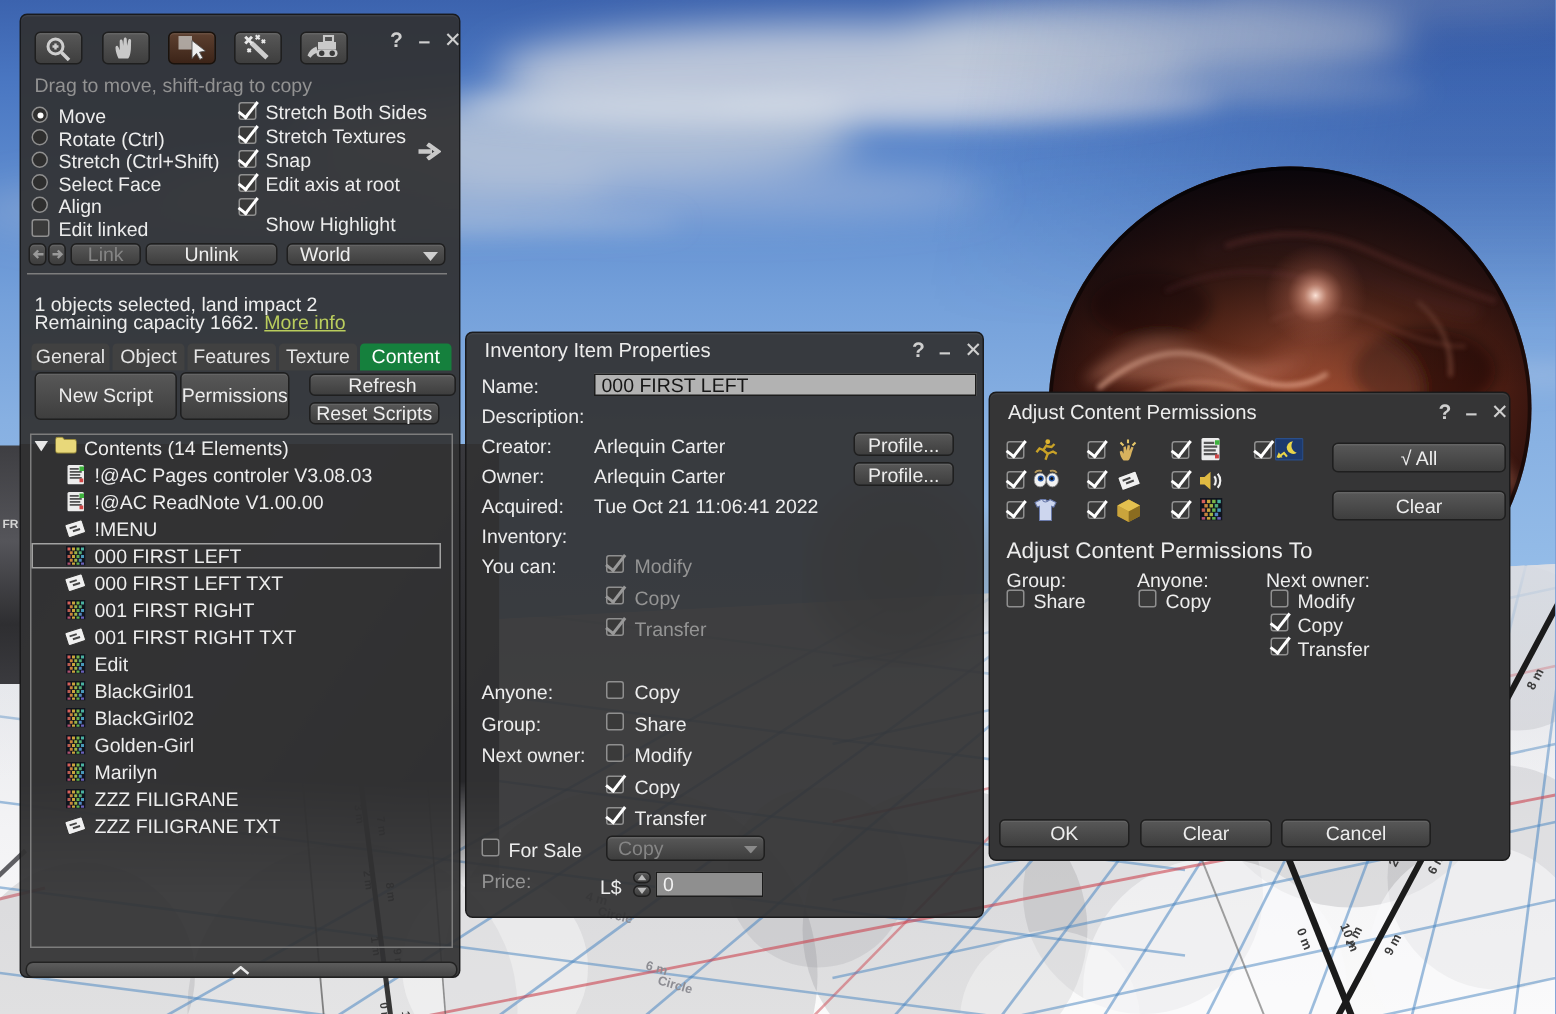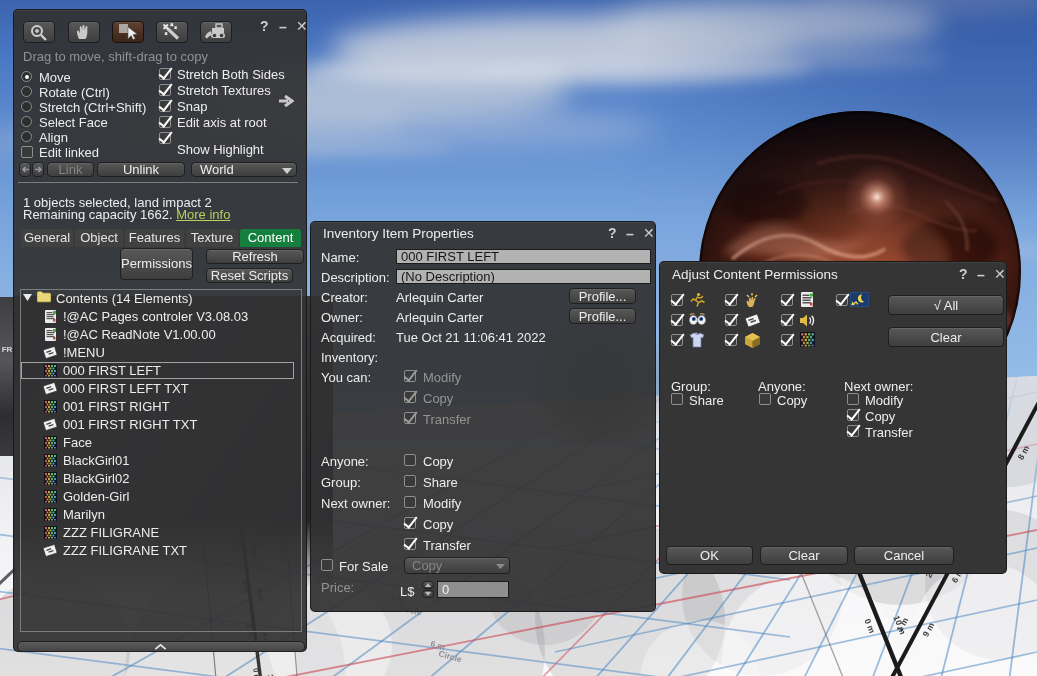--- a/index.html
+++ b/index.html
@@ -326,20 +326,21 @@
  <div class="sep" style="left:4px;top:172px;width:280px"></div>
  <div class="lab" style="left:9px;top:185px">1 objects selected, land impact 2</div>
  <div class="lab" style="left:9px;top:197px">Remaining capacity 1662. <span style="color:#bacd5d;text-decoration:underline">More info</span></div>
 
  <div class="tab" style="left:7px;width:52px">General</div>
  <div class="tab" style="left:61px;width:48px">Object</div>
  <div class="tab" style="left:111px;width:59px">Features</div>
  <div class="tab" style="left:172px;width:52px">Texture</div>
  <div class="tab act" style="left:226px;width:61px">Content</div>
 
+ <div class="btn" style="left:9px;top:238px;width:95px;height:32px;line-height:30px">New Script</div>
  <div class="btn" style="left:106px;top:238px;width:73px;height:32px;line-height:30px">Permissions</div>
  <div class="btn" style="left:192px;top:239px;width:98px;height:15px;line-height:14px">Refresh</div>
  <div class="btn" style="left:192px;top:258px;width:87px;height:15px;line-height:14px">Reset Scripts</div>
 
  <div class="abs" style="left:6px;top:279px;width:282px;height:343px;border:1px solid #7d7d7d"></div>
  <svg class="ic" style="left:9px;top:284px" width="9" height="7" viewBox="0 0 9 7">
         <path d="M0 0h9L4.5 7z" fill="#e8e8e8"></path>
       </svg>
  <svg class="ic" style="left:23px;top:281px" width="14" height="12" viewBox="0 0 14 12">
         <path d="M0 2q0-1.5 1.5-1.5h3L6 2h6.5Q14 2 14 3.5v6q0 1.5-1.5 1.5h-11Q0 11 0 9.5z" fill="#e8d87a" stroke="#9a8c3a" stroke-width=".7"></path>
@@ -456,21 +457,21 @@
           <rect x="10" y="6" width="2" height="2" fill="#4898b8"></rect>
           <rect x="2.5" y="8.5" width="2" height="2" fill="#c8843c"></rect>
           <rect x="5.5" y="8.5" width="2" height="2" fill="#a0b445"></rect>
           <rect x="8.5" y="8.5" width="2" height="2" fill="#5088c0"></rect>
           <rect x="1" y="11" width="2" height="1.5" fill="#b05070"></rect>
           <rect x="4" y="11" width="2" height="1.5" fill="#caa43c"></rect>
           <rect x="7" y="11" width="2" height="1.5" fill="#62b050"></rect>
           <rect x="10" y="11" width="2" height="1.5" fill="#6a60b8"></rect>
         </g>
       </svg>
- <div class="lab" style="left:49px;top:425px">Face</div>
+ <div class="lab" style="left:49px;top:425px">Edit</div>
  <svg class="ic" style="left:30px;top:444px" width="13" height="13" viewBox="0 0 13 13">
         <rect width="13" height="13" fill="#10141e"></rect>
         <g>
           <rect x="1" y="1" width="2" height="2" fill="#d8605a"></rect>
           <rect x="4" y="1" width="2" height="2" fill="#caa43c"></rect>
           <rect x="7" y="1" width="2" height="2" fill="#7ab648"></rect>
           <rect x="10" y="1" width="2" height="2" fill="#4ab0a0"></rect>
           <rect x="2.5" y="3.5" width="2" height="2" fill="#c8843c"></rect>
           <rect x="5.5" y="3.5" width="2" height="2" fill="#a0b445"></rect>
           <rect x="8.5" y="3.5" width="2" height="2" fill="#50aa78"></rect>
@@ -600,21 +601,20 @@
 </div>
 
 <div class="fl" id="inv" style="left:310px;top:221px;width:346px;height:391px">
  <div class="ttl" style="left:12px;top:4px;font-size:13.5px">Inventory Item Properties</div>
  <div class="wicons" style="left:297px;top:3px;font-weight:bold">?</div>
  <div class="wicons" style="left:315px;top:4px;font-weight:bold">–</div>
  <div class="wicons" style="left:332px;top:3px">✕</div>
  <div class="lab" style="left:10px;top:28px">Name:</div>
  <div class="fld" style="left:85px;top:27px;width:255px;height:15px;line-height:14px">000 FIRST LEFT</div>
  <div class="lab" style="left:10px;top:48px">Description:</div>
- <div class="fld" style="left:85px;top:47px;width:255px;height:15px;line-height:14px">(No Description)</div>
  <div class="lab" style="left:10px;top:68px">Creator:</div>
  <div class="lab" style="left:85px;top:68px">Arlequin Carter</div>
  <div class="btn" style="left:258px;top:66px;width:67px;height:16px;line-height:15px">Profile...</div>
  <div class="lab" style="left:10px;top:88px">Owner:</div>
  <div class="lab" style="left:85px;top:88px">Arlequin Carter</div>
  <div class="btn" style="left:258px;top:86px;width:67px;height:16px;line-height:15px">Profile...</div>
  <div class="lab" style="left:10px;top:108px">Acquired:</div>
  <div class="lab" style="left:85px;top:108px">Tue Oct 21 11:06:41 2022</div>
  <div class="lab" style="left:10px;top:128px">Inventory:</div>
  <div class="lab" style="left:10px;top:148px">You can:</div>
@@ -756,20 +756,21 @@
           <rect x="10" y="6" width="2" height="2" fill="#4898b8"></rect>
           <rect x="2.5" y="8.5" width="2" height="2" fill="#c8843c"></rect>
           <rect x="5.5" y="8.5" width="2" height="2" fill="#a0b445"></rect>
           <rect x="8.5" y="8.5" width="2" height="2" fill="#5088c0"></rect>
           <rect x="1" y="11" width="2" height="1.5" fill="#b05070"></rect>
           <rect x="4" y="11" width="2" height="1.5" fill="#caa43c"></rect>
           <rect x="7" y="11" width="2" height="1.5" fill="#62b050"></rect>
           <rect x="10" y="11" width="2" height="1.5" fill="#6a60b8"></rect>
         </g>
       </svg>
+ <div class="lab" style="left:11px;top:97px;font-size:15px">Adjust Content Permissions To</div>
  <div class="lab" style="left:11px;top:117px">Group:</div>
  <div class="lab" style="left:98px;top:117px">Anyone:</div>
  <div class="lab" style="left:184px;top:117px">Next owner:</div>
  <div class="cb" style="left:11px;top:131px"></div>
       <div class="lab" style="left:29px;top:131px">Share</div>
  <div class="cb" style="left:99px;top:131px"></div>
       <div class="lab" style="left:117px;top:131px">Copy</div>
  <div class="cb" style="left:187px;top:131px"></div>
       <div class="lab" style="left:205px;top:131px">Modify</div>
  <div class="cb on" style="left:187px;top:147px"></div>

